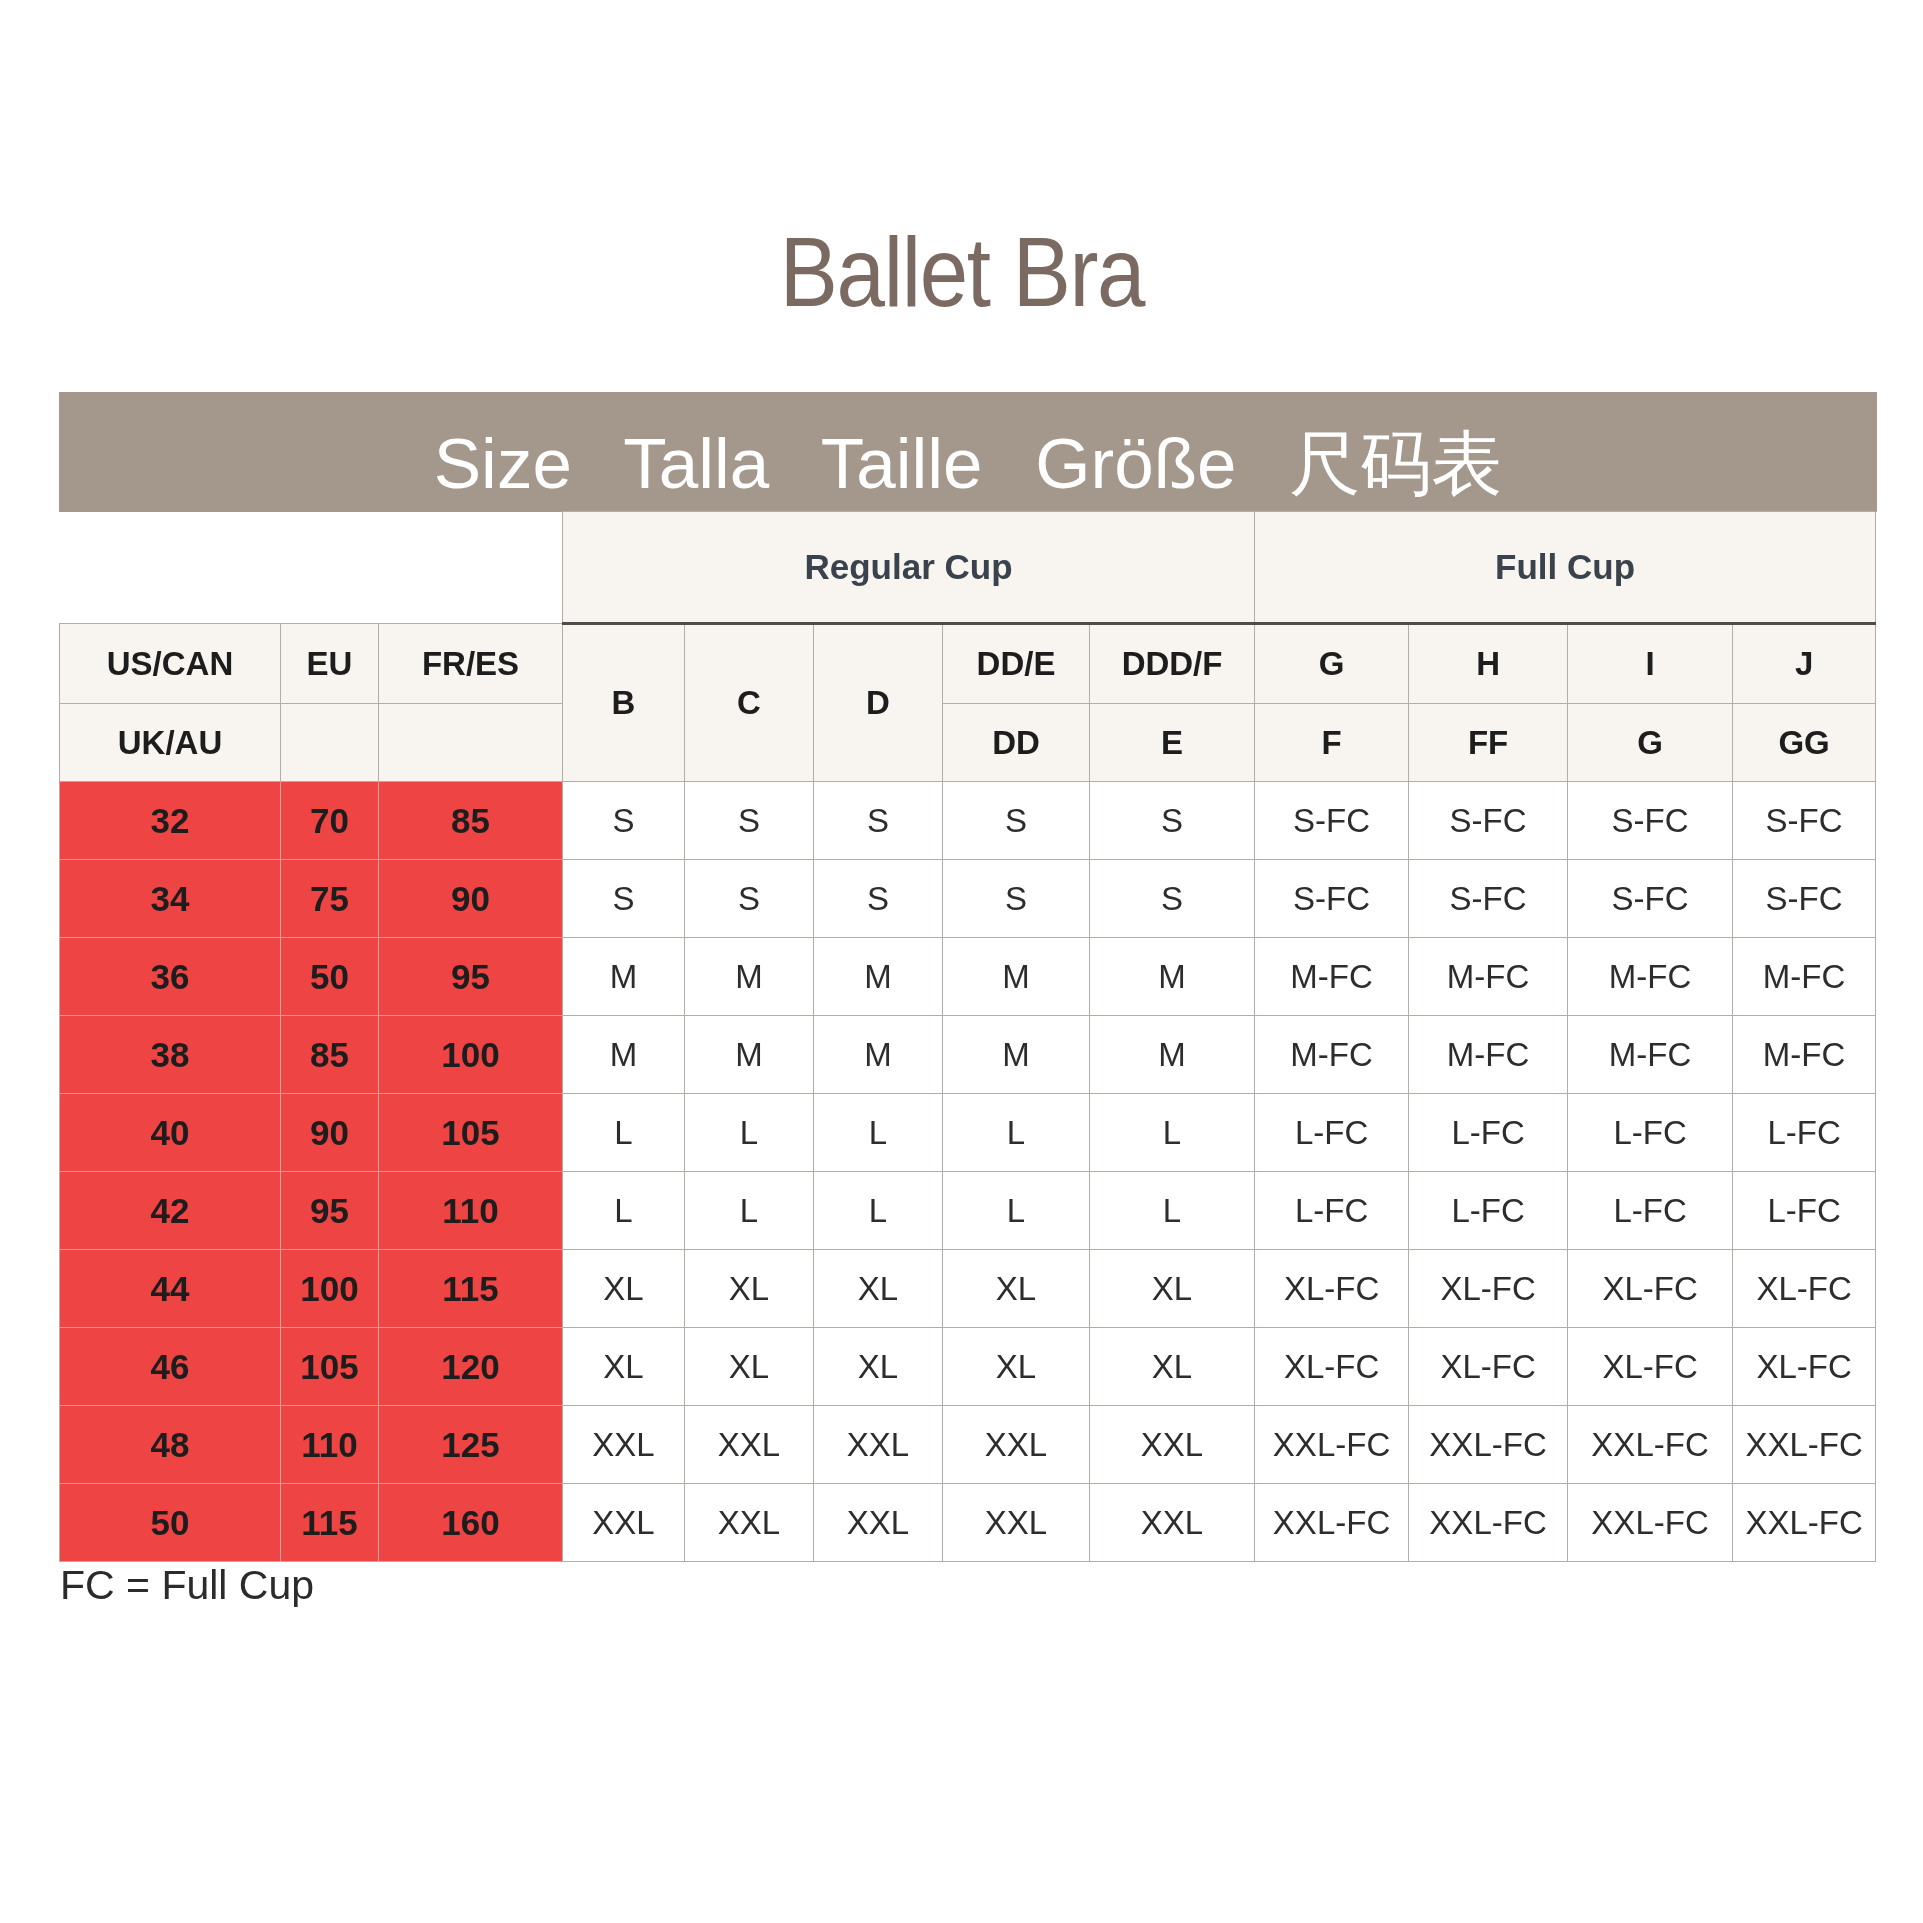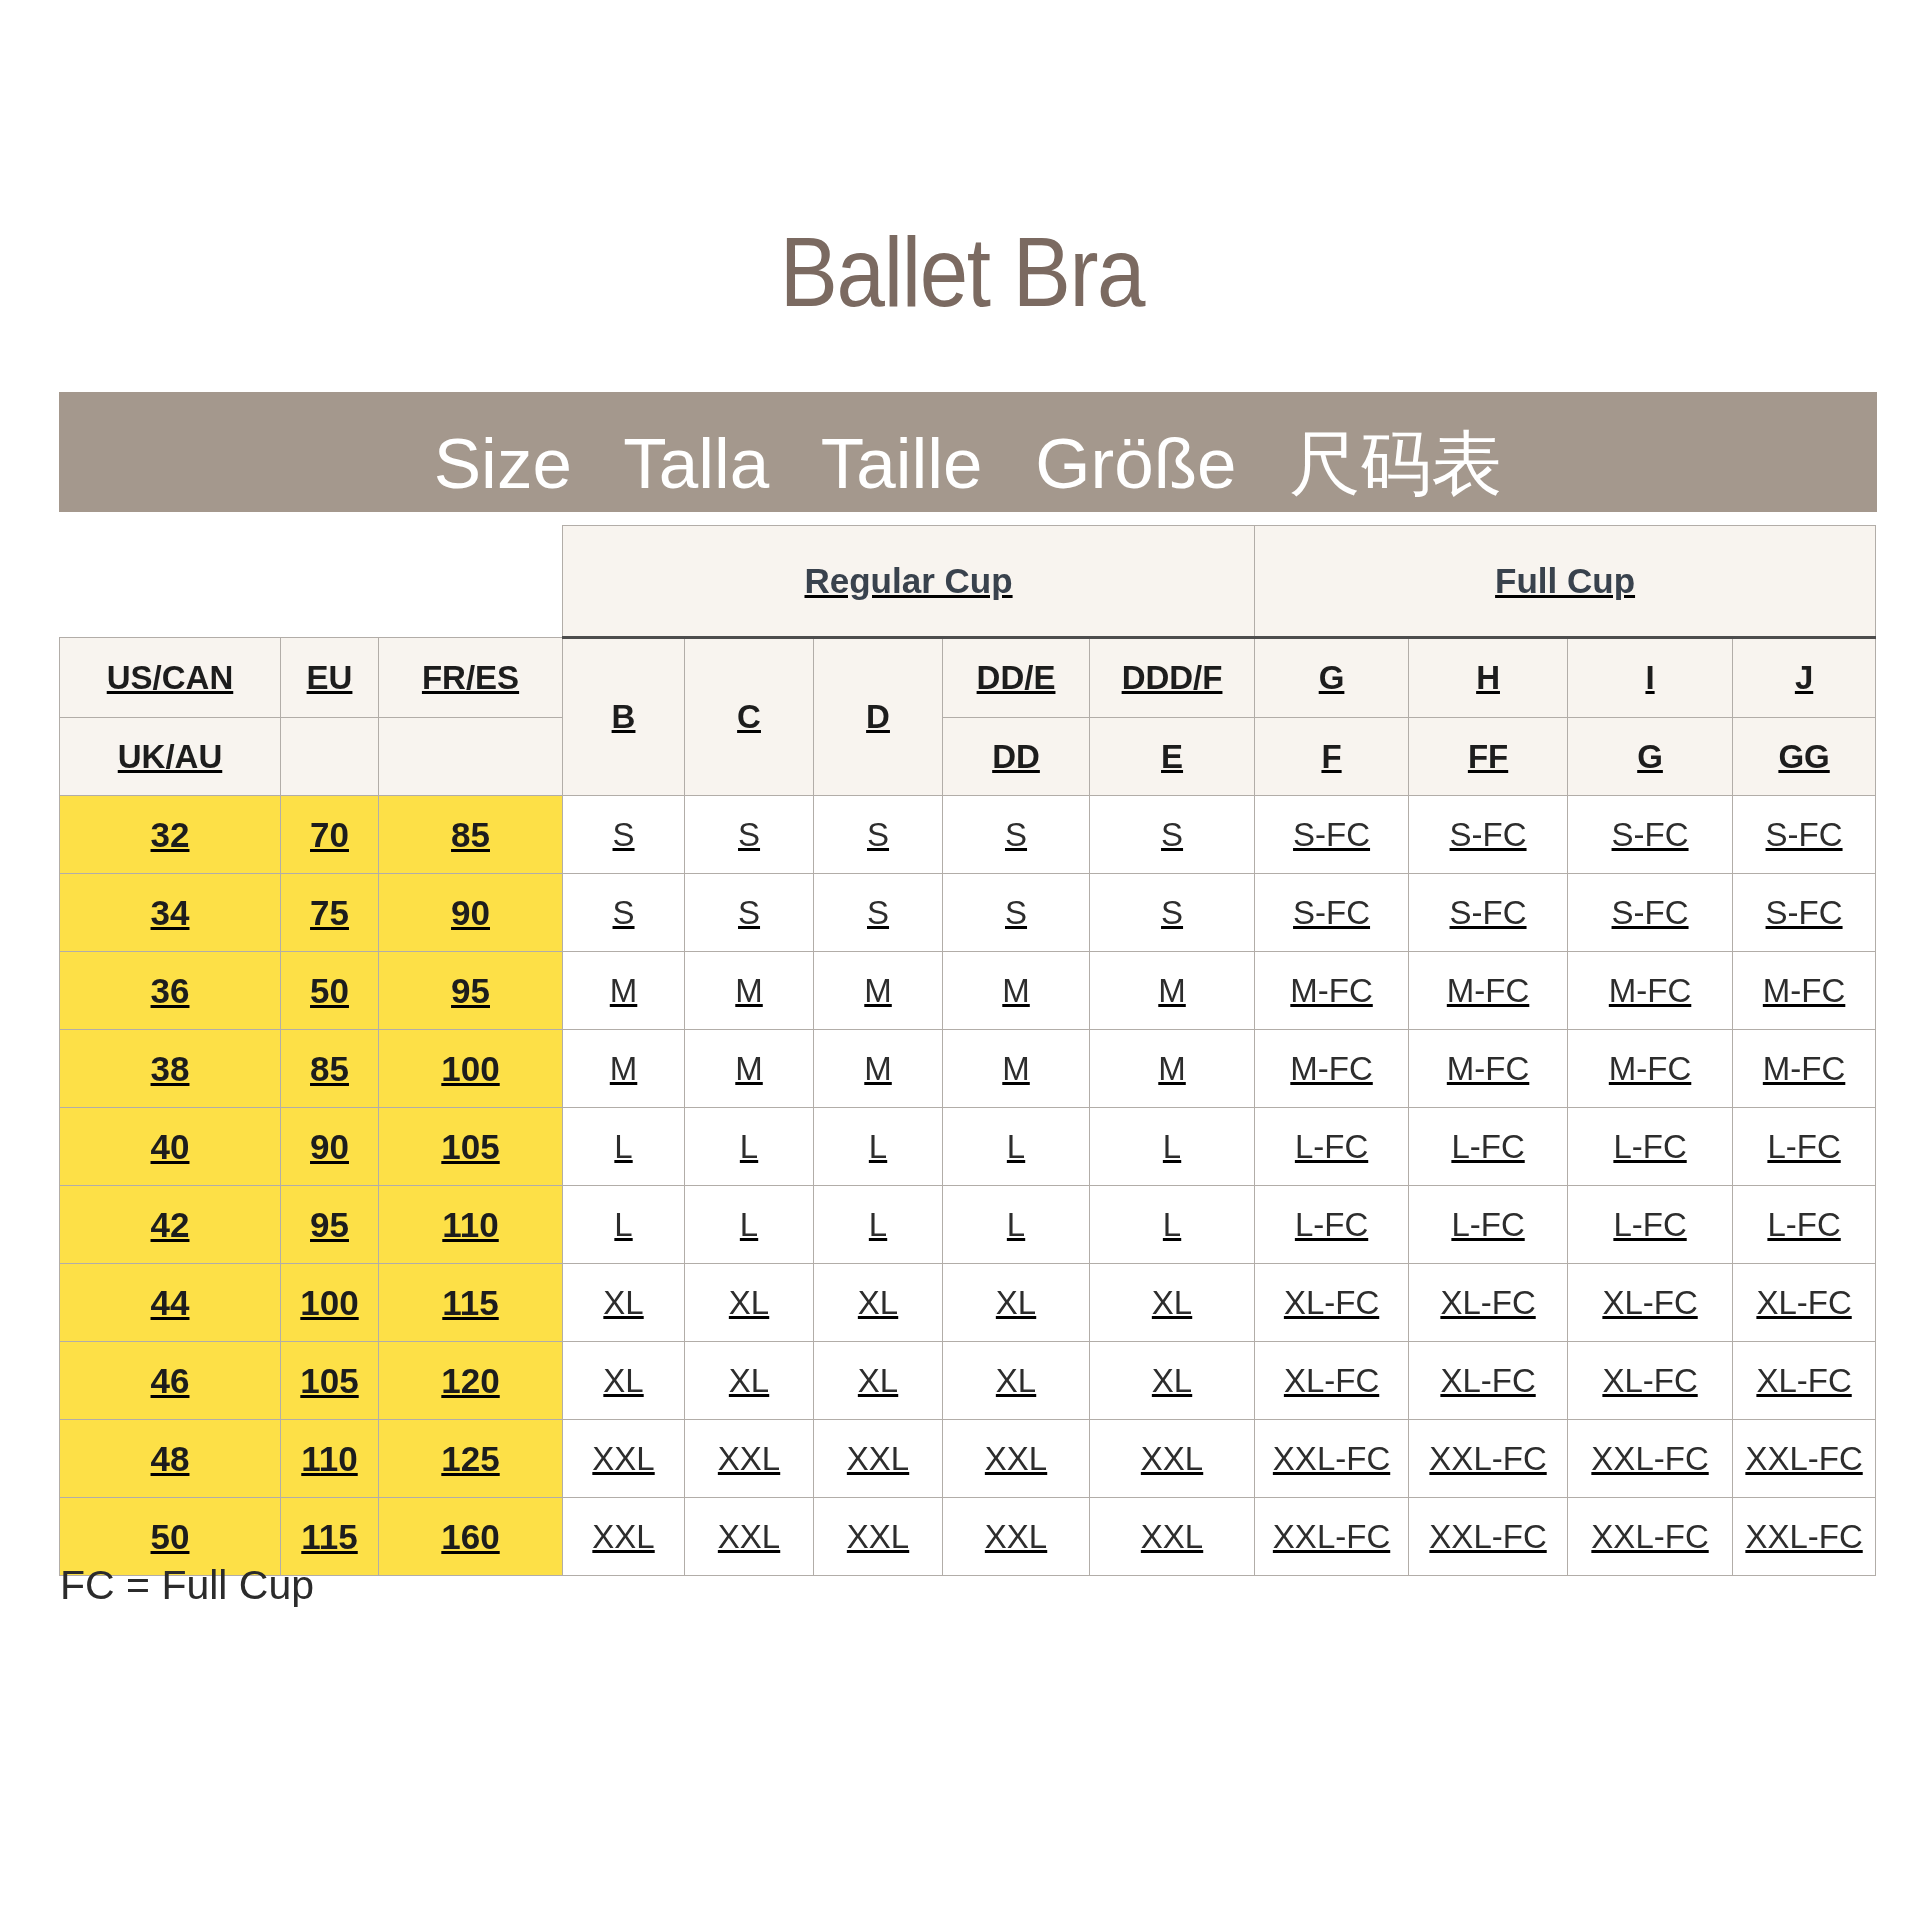--- a/index.html
+++ b/index.html
@@ -39,25 +39,24 @@
     align-items: flex-end;
     justify-content: center;
     font-size: 71px;
     font-weight: 400;
     word-spacing: 33px;
     white-space: nowrap;
   }
   table.chart {
     position: absolute;
     left: 59px;
-    top: 525px;
+    top: 511px;
     width: 1802px;
     border-collapse: collapse;
     table-layout: fixed;
-    text-decoration: underline;
   }
   table.chart th, table.chart td {
     border: 1.5px solid #b2ada8;
     padding: 0;
     text-align: center;
     vertical-align: middle;
     overflow: hidden;
   }
   tr.band-row th.cup {
     height: 110px;
@@ -74,21 +73,21 @@
   tr.hr1 th { height: 78px; }
   tr.hr2 th { height: 77px; }
   th.hdr {
     background: #f8f4ef;
     color: #1d1d1d;
     font-size: 33px;
     font-weight: 700;
     margin-left: 31px;
   }
   td.num {
-    background: #fde047;
+    background: #ef4444;
     color: #1d1d1d;
     font-size: 35px;
     font-weight: 700;
     height: 77px;
   }
   td.val {
     background: #ffffff;
     color: #2d2d2d;
     font-size: 33px;
     font-weight: 400;

